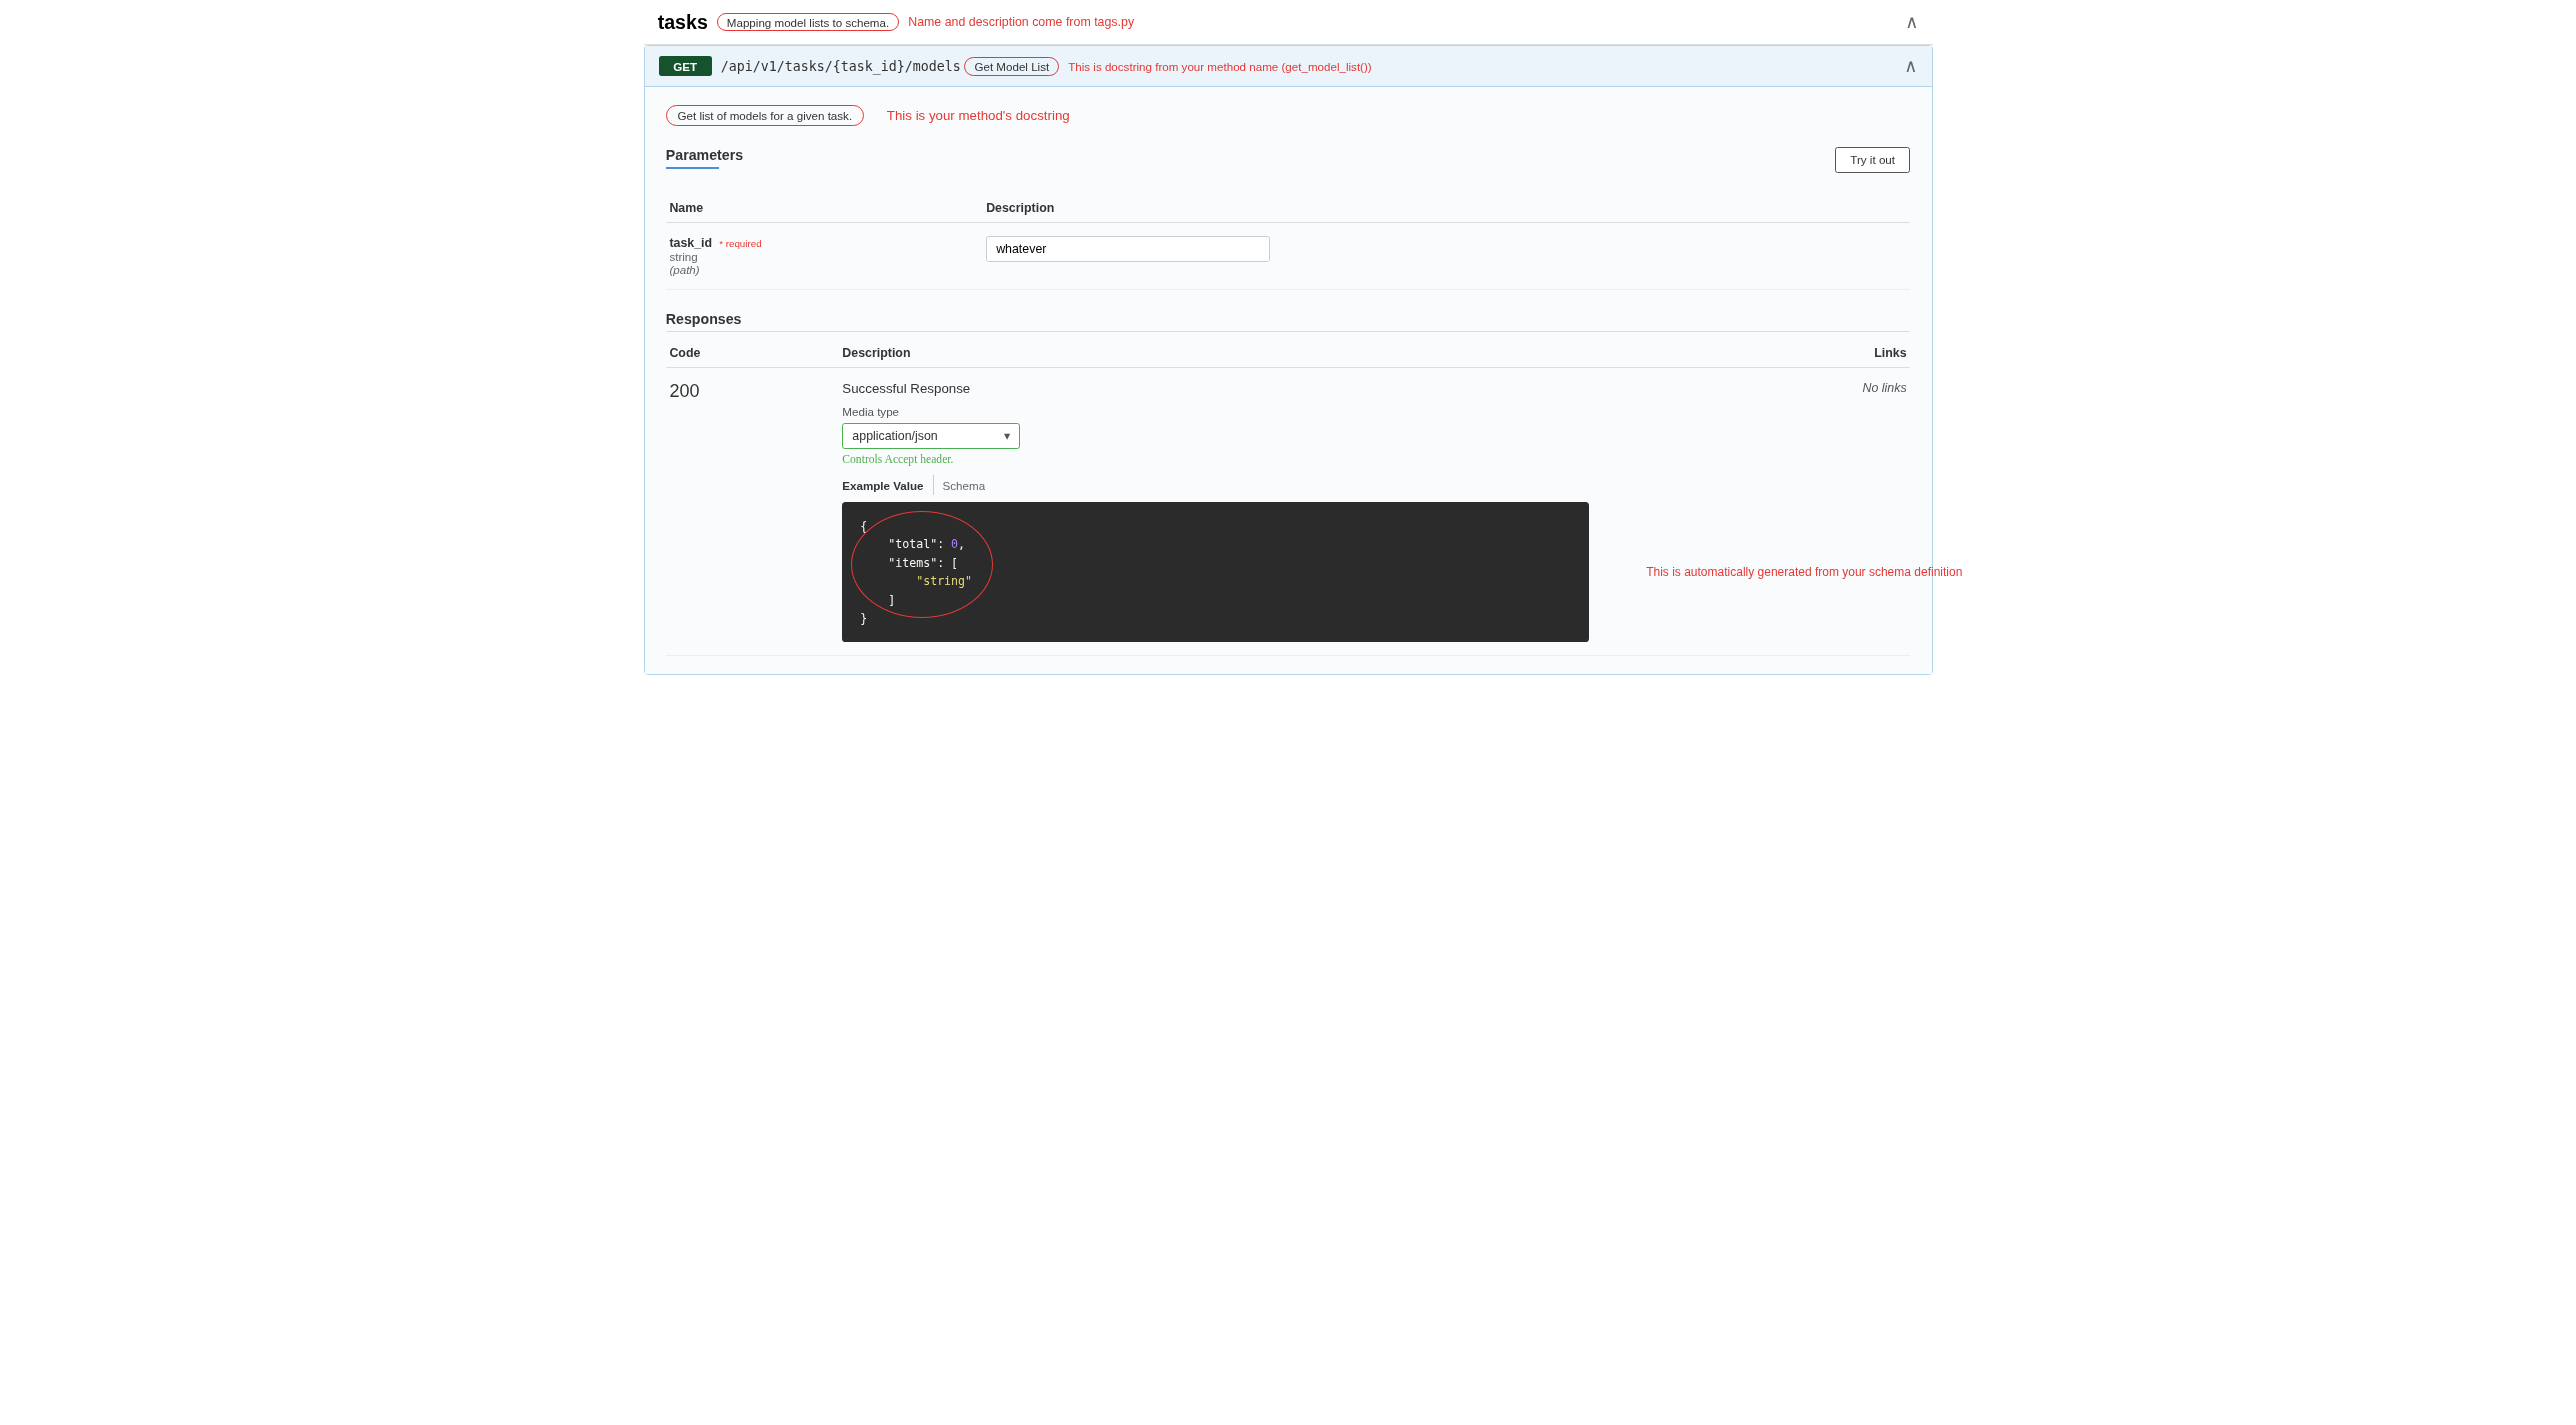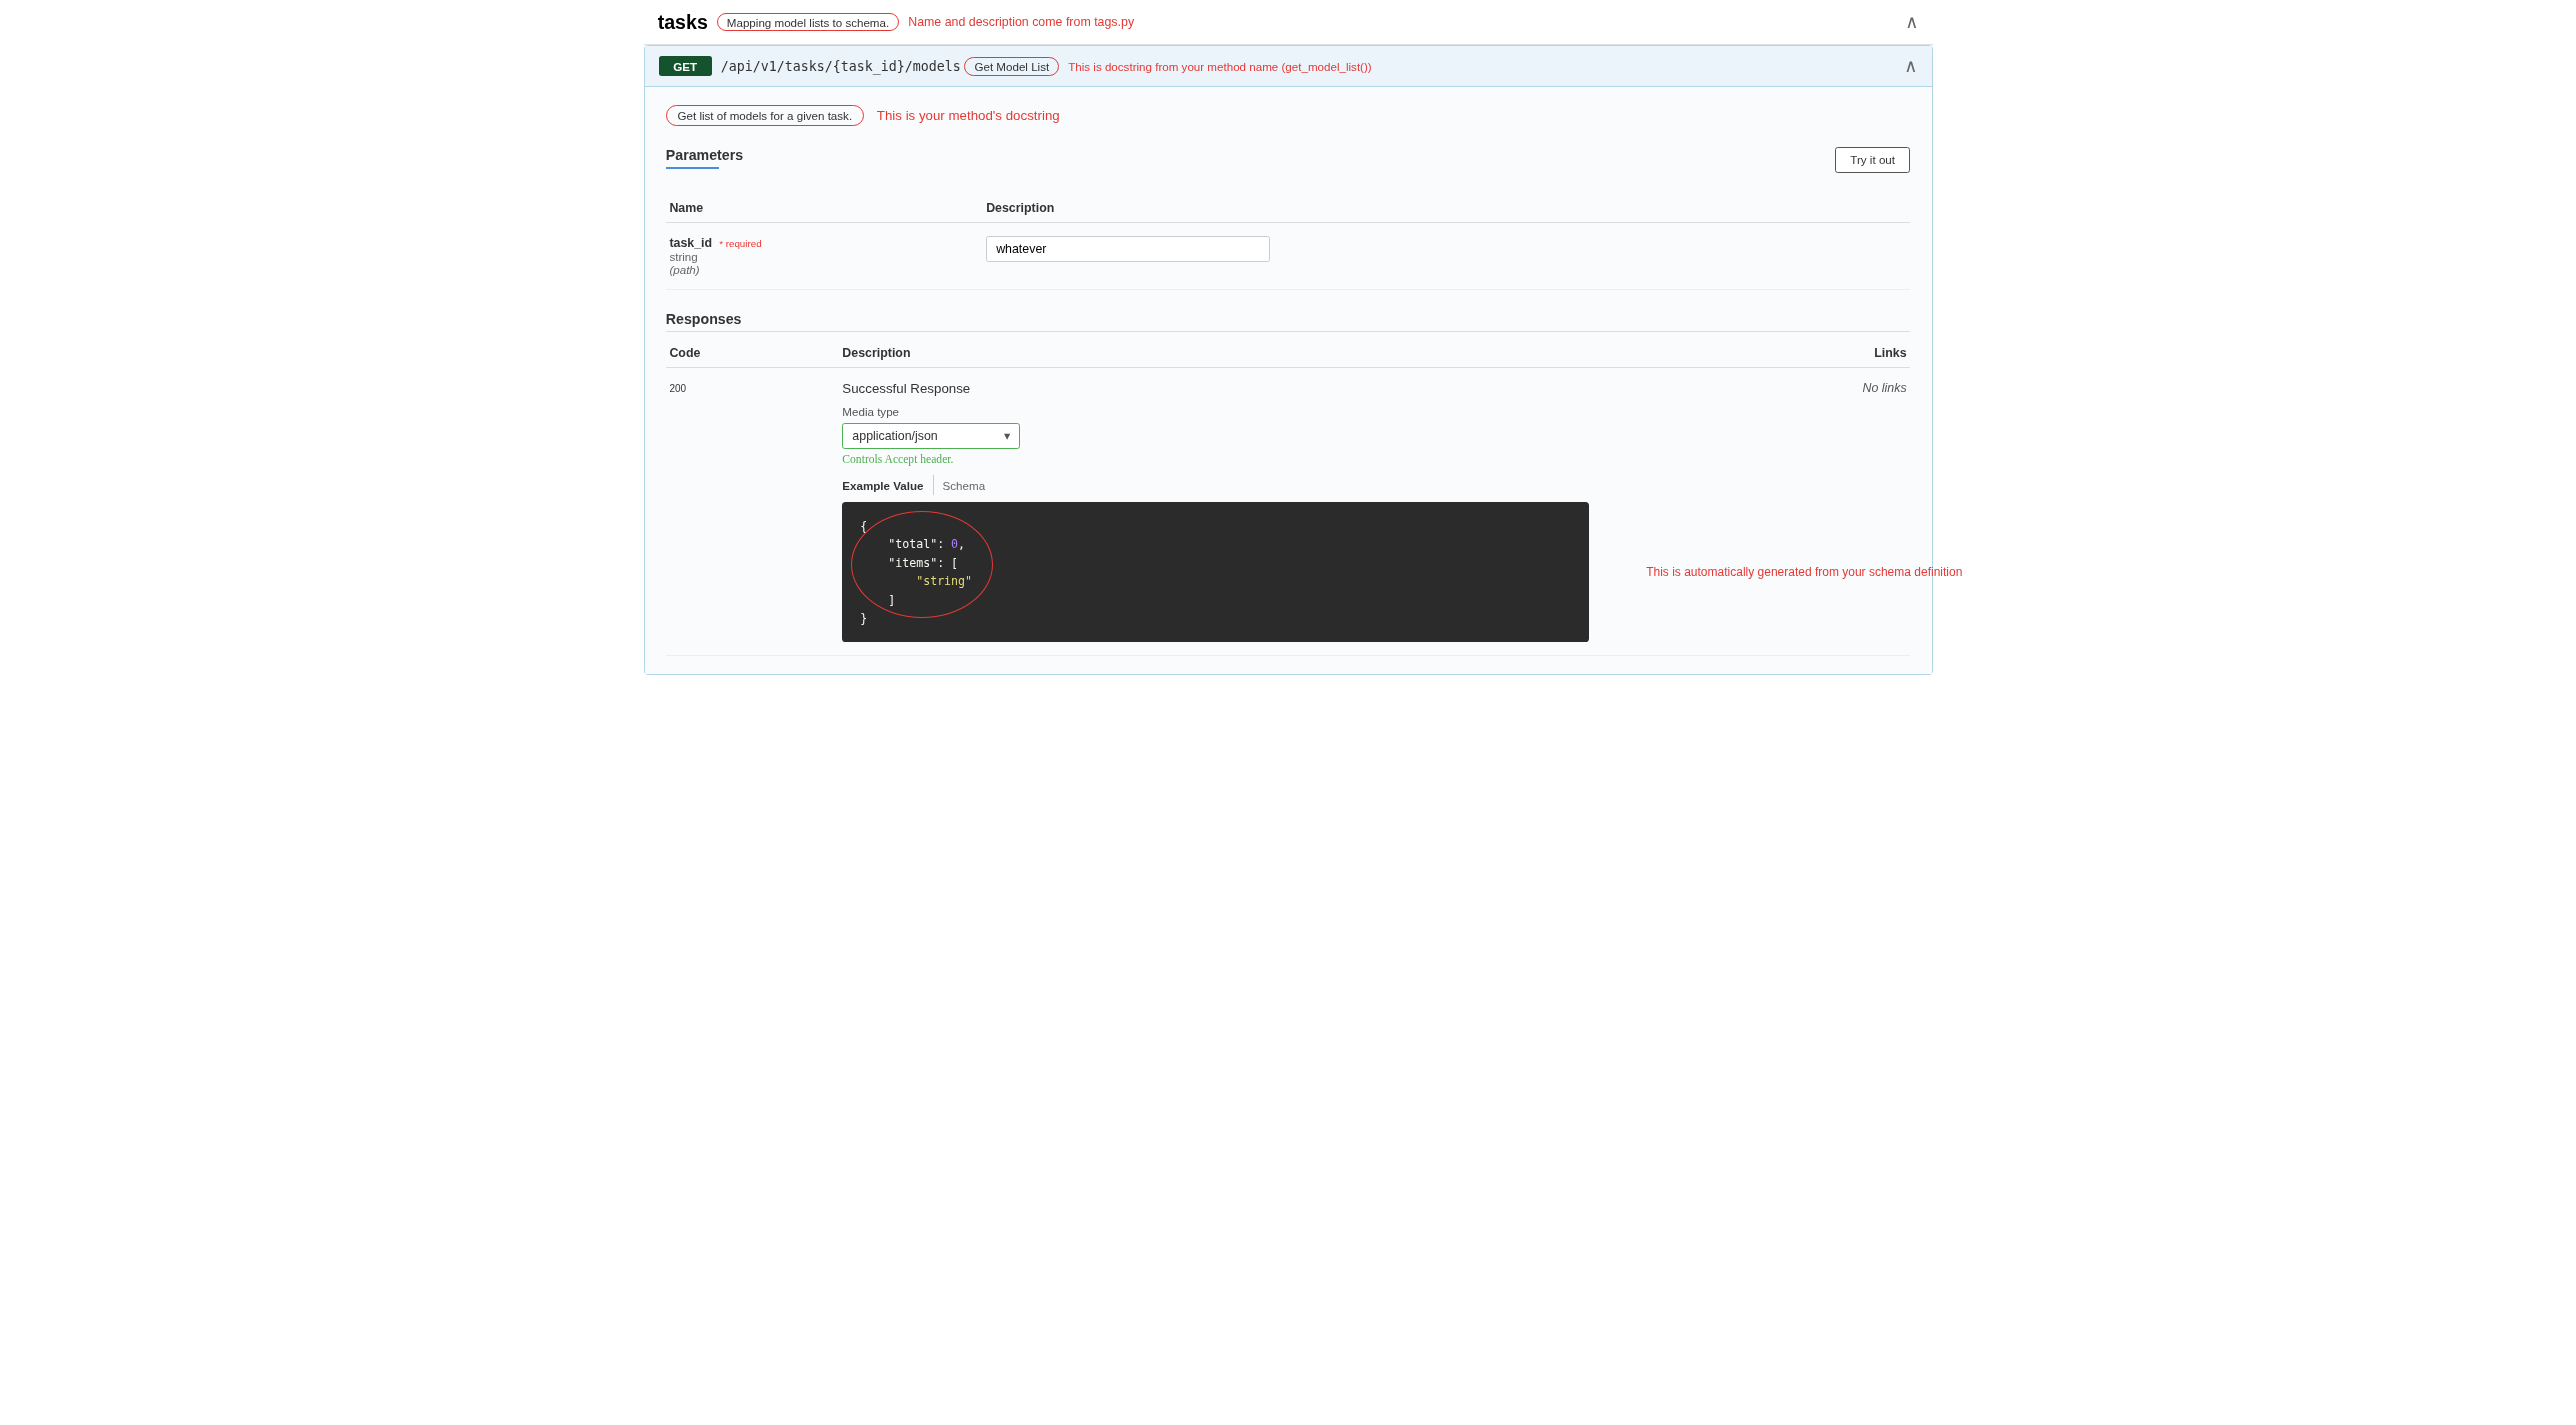--- a/index.html
+++ b/index.html
@@ -119,21 +119,21 @@
       margin-bottom: 21.3px;
     }
 
     .docstring-circle {
       display: inline-block;
       border: 1.8px solid #e53935;
       border-radius: 44px;
       padding: 2.7px 10.7px;
       font-size: 11.6px;
       color: #333;
-      margin-right: 13px;
+      margin-right: 23px;
       white-space: nowrap;
     }
 
     .docstring-annotation {
       color: #e53935;
       font-size: 13.3px;
     }
 
     
     .section-title {
@@ -245,21 +245,21 @@
       text-align: right;
     }
 
     .responses-table td {
       padding: 12.4px 3.6px;
       vertical-align: top;
       border-bottom: 0.9px solid #eee;
     }
 
     .response-code {
-      font-size: 10px;
+      font-size: 18px;
       color: #333;
     }
 
     .response-desc-cell {
       padding-left: 14.2px;
     }
 
     .response-desc-text {
       font-size: 13.3px;
       color: #333;

